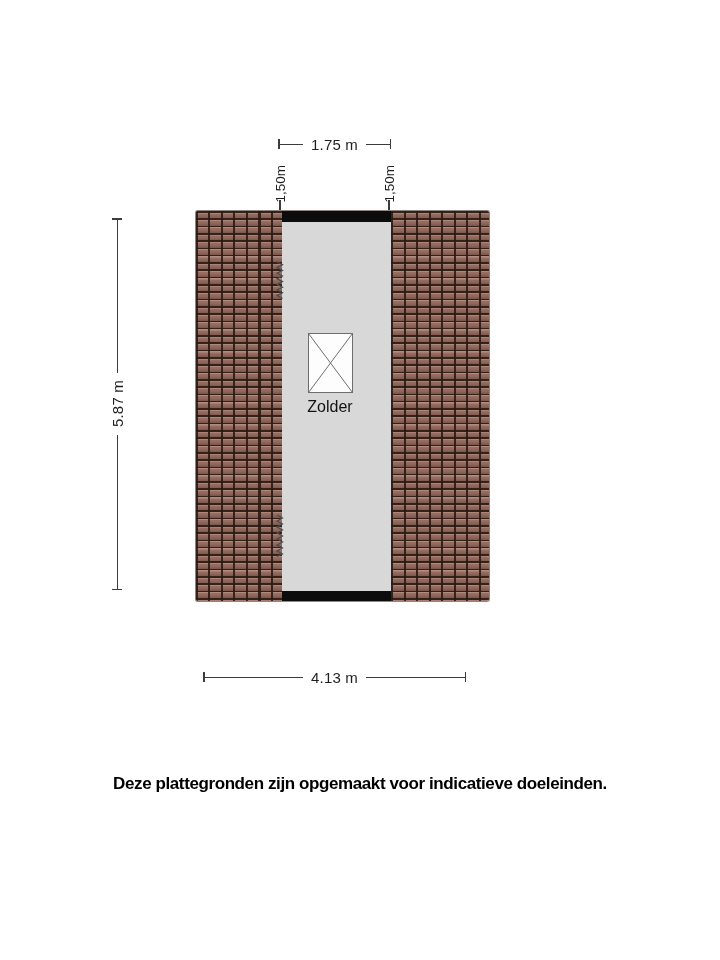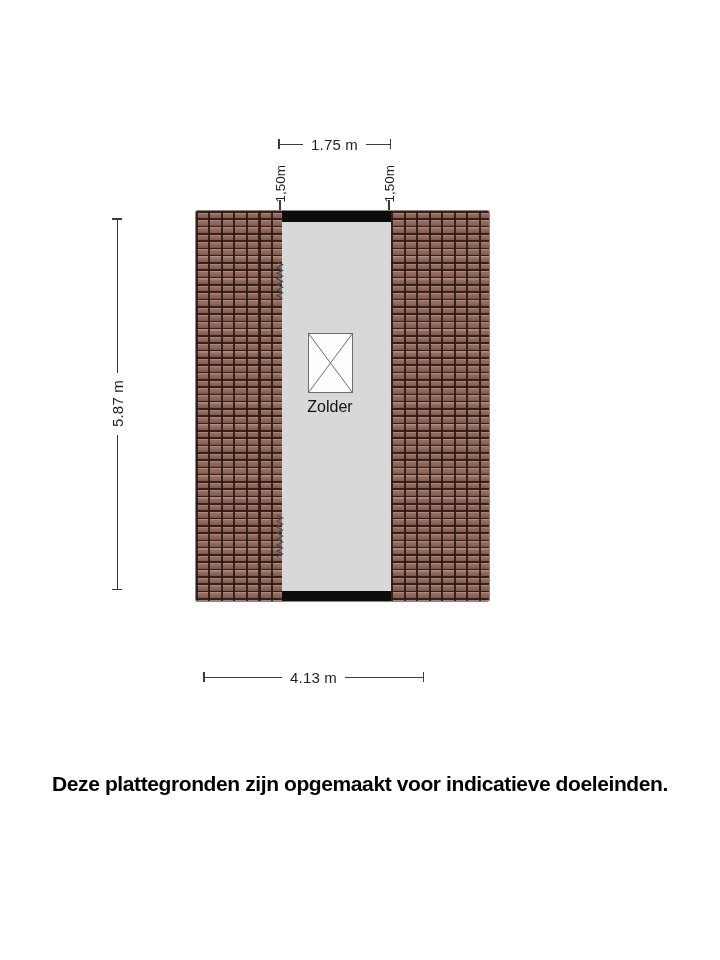--- a/index.html
+++ b/index.html
@@ -72,21 +72,21 @@
     font-size: 16px;
     color: #111111;
     text-align: center;
   }
 
   
   .disclaimer {
     left: 0; top: 768px; width: 720px;
     text-align: center;
     font-weight: bold;
-    font-size: 21px;
+    font-size: 17px;
     line-height: 31px;
     letter-spacing: -0.4px;
     color: #000000;
   }
 </style>
 </head>
 <body>
 
 <div class="abs dim-h" style="left:278px; top:137px; width:113px; height:14px;">
   <span class="tick-v"></span>
@@ -130,21 +130,21 @@
 
   <svg class="abs" style="left:112px; top:122px;" width="45" height="60" viewBox="0 0 45 60">
     <rect x="0.5" y="0.5" width="44" height="59" fill="#fdfdfd" stroke="#6e6e6e" stroke-width="1"></rect>
     <line x1="0.5" y1="0.5" x2="44.5" y2="59.5" stroke="#6e6e6e" stroke-width="1"></line>
     <line x1="44.5" y1="0.5" x2="0.5" y2="59.5" stroke="#6e6e6e" stroke-width="1"></line>
   </svg>
 
   <div class="abs room-label" style="left:104px; top:187px; width:60px;">Zolder</div>
 </div>
 
-<div class="abs dim-h" style="left:203px; top:670px; width:221px; height:14px;">
+<div class="abs dim-h" style="left:203px; top:670px; width:263px; height:14px;">
   <span class="tick-v"></span>
   <span class="seg-h"></span>
   <span class="dim-text">4.13 m</span>
   <span class="seg-h"></span>
   <span class="tick-v"></span>
 </div>
 
 <div class="abs disclaimer">
   <div>Deze plattegronden zijn opgemaakt voor indicatieve doeleinden.</div>
 </div>

